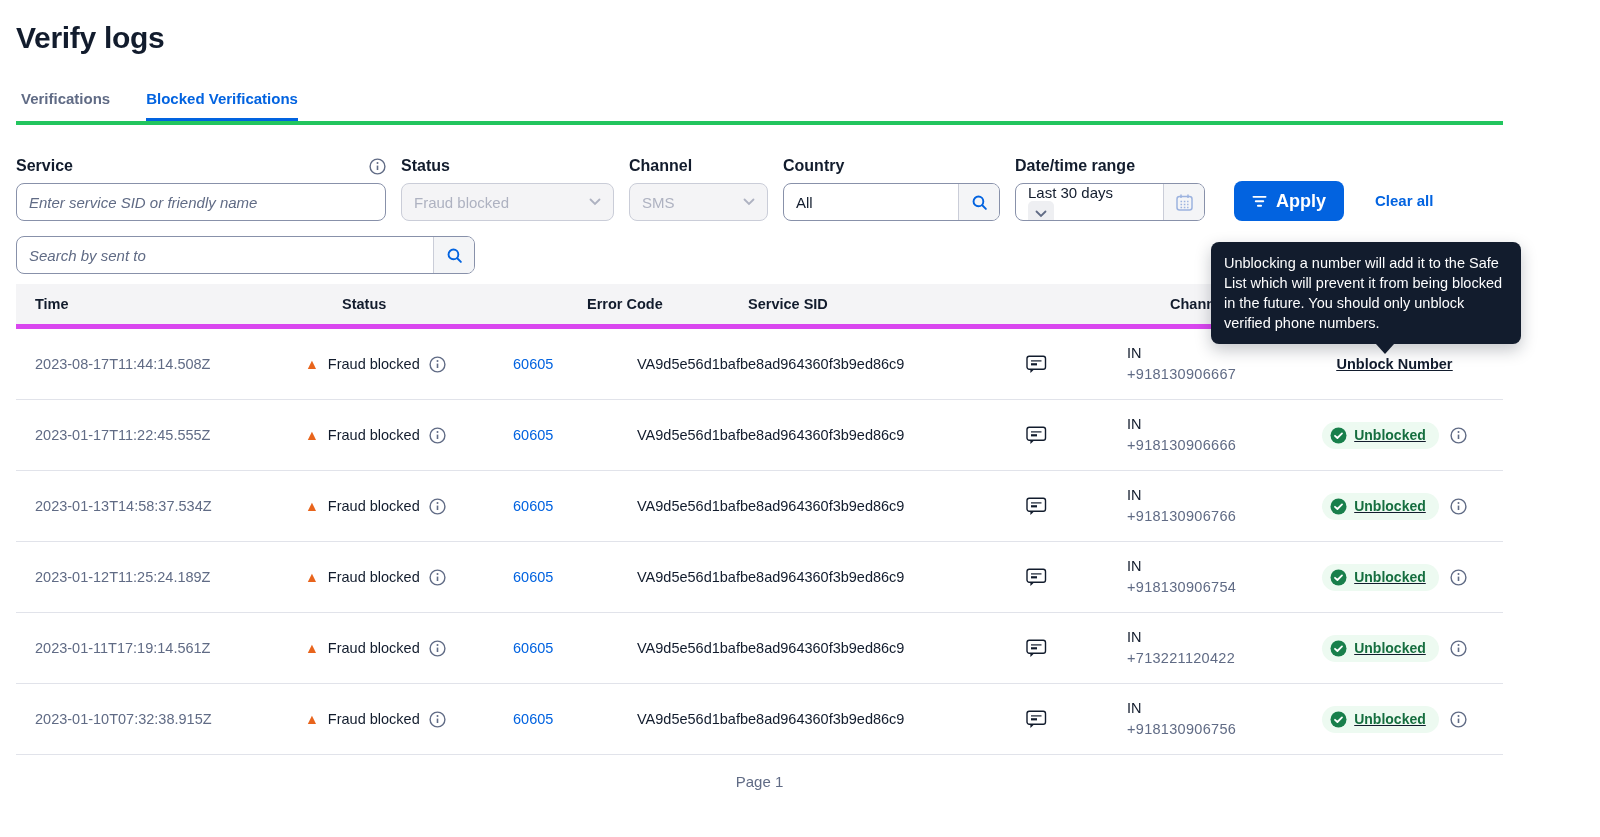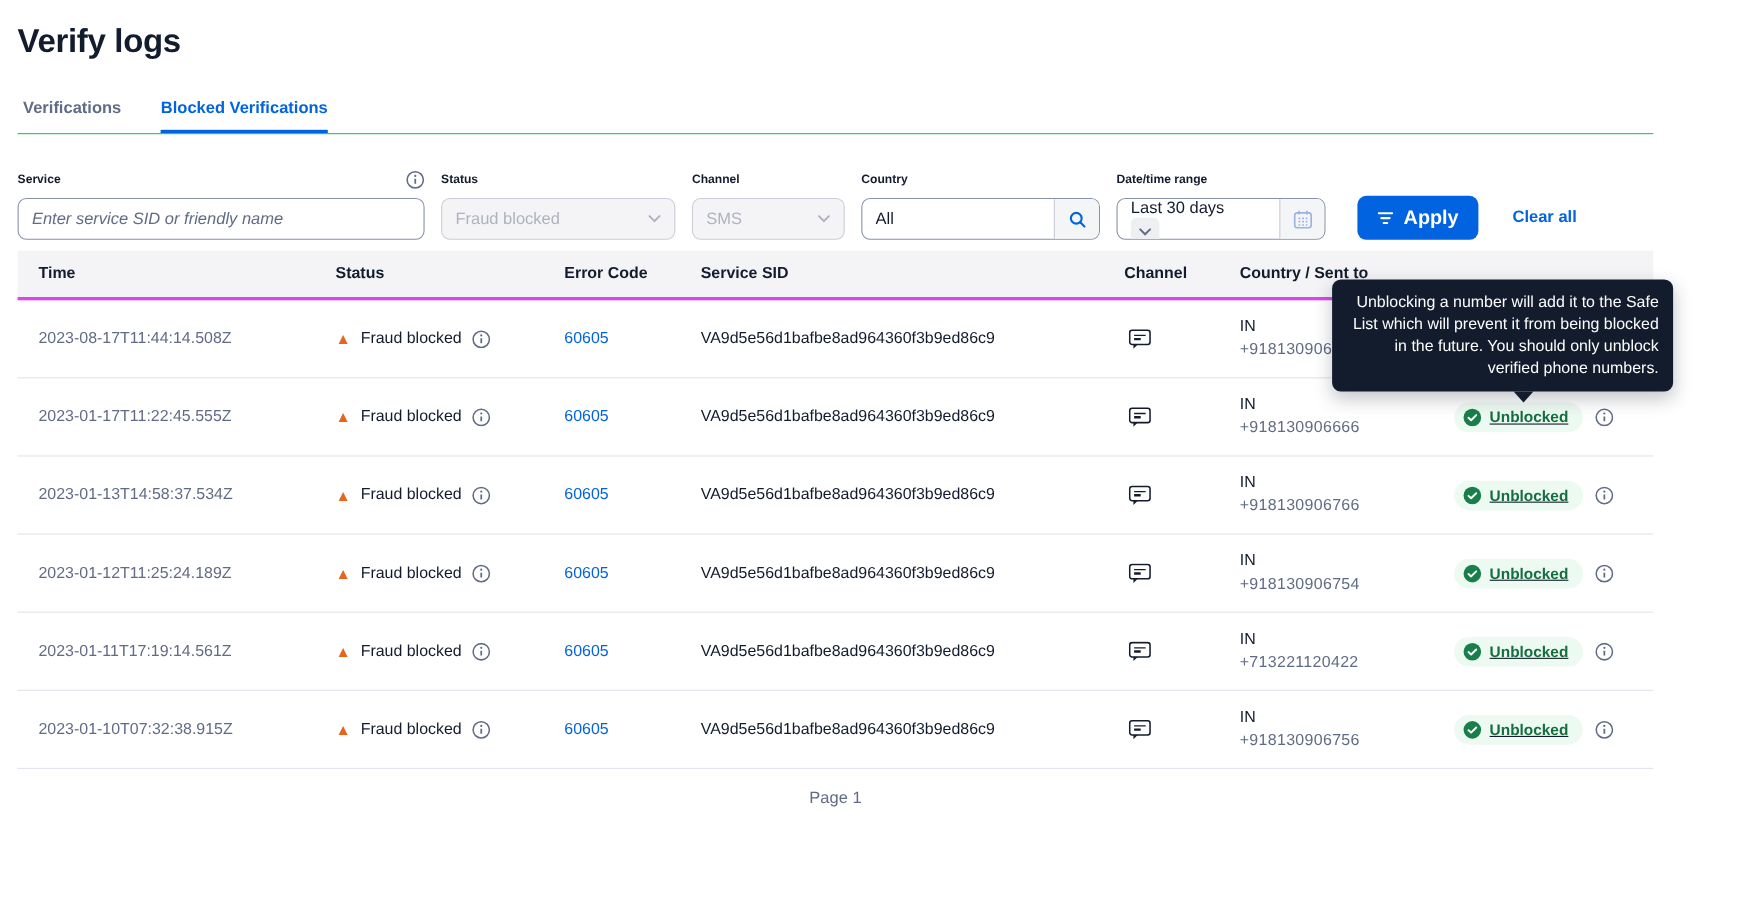--- a/index.html
+++ b/index.html
@@ -8,67 +8,67 @@
     position: relative;
     width: 1600px; height: 837px;
     padding: 16px;
     font-family: "Liberation Sans", sans-serif;
     color: #121C2D;
     overflow: hidden;
   }
   h1.title { margin: 4px 0 0; font-size: 30px; line-height: 36px; font-weight: 800; letter-spacing: -0.3px; color:#121C2D; }
 
   
-  .tabs { margin-top: 34px; width: 1487px; display: flex; gap: 36px; border-bottom: 1px solid #22c55e; padding-left: 5px; }
+  .tabs { margin-top: 34px; width: 1487px; display: flex; gap: 36px; border-bottom: 4px solid #22c55e; padding-left: 5px; }
   .tab { padding-bottom: 11px; border-bottom: 3px solid transparent; font-size: 15px; font-weight: 600; color: #606B85; cursor: pointer; }
   .tab.active { color: #0263E0; border-bottom-color: #0263E0; }
 
   
   .filters { margin-top: 32px; display: flex; align-items: flex-start; }
   .fgroup { display: flex; flex-direction: column; margin-right: 15px; }
   .flabel-row { display: flex; align-items: center; justify-content: space-between; height: 18px; margin-bottom: 8px; }
-  .flabel { font-size: 11px; font-weight: 700; color: #121C2D; }
+  .flabel { font-size: 16px; font-weight: 700; color: #121C2D; }
   .control { height: 38px; border: 1px solid #8891AA; border-radius: 8px; background: #fff; display: flex; align-items: center; font-size: 15px; overflow: hidden; }
   .control input { border: none; outline: none; flex: 1; height: 100%; padding: 0 12px; font-size: 15px; font-family: inherit; color:#121C2D; background: transparent; min-width: 0; }
   .control input::placeholder { font-style: italic; color: #606B85; }
   .select { justify-content: space-between; padding: 0 12px; cursor: pointer; }
   .select.disabled { background: #F4F4F6; border-color: #CACDD8; color: #AEB2C1; cursor: default; }
   .chev-box { display:flex; align-items:center; justify-content:center; width: 26px; height: 26px; border-radius: 5px; }
   .chev-box.boxed { background:#EEEFF2; }
   .seg-btn { width: 41px; height: 100%; display: flex; align-items: center; justify-content: center; border-left: 1px solid #CACDD8; background: #F4F5F7; cursor: pointer; }
   .apply-btn { margin-left: 14px; height: 40px; padding: 0 18px; background: #0263E0; color: #fff; border: none; border-radius: 8px; font-size: 18px; font-weight: 700; display: flex; align-items: center; gap: 9px; cursor: pointer; font-family: inherit; }
   .clear-all { margin-left: 31px; align-self: center; height: 40px; line-height: 40px; color: #0263E0; font-size: 15px; font-weight: 700; cursor: pointer; }
   .filters-right { display:flex; align-items: flex-end; padding-top: 24px; }
 
   .search-row { margin-top: 15px; }
   .search-row .control { width: 459px; }
 
   
   .table { margin-top: 10px; width: 1487px; font-size: 14.5px; }
   .tr { display: grid; grid-template-columns: 270px 208px 124px 385px 105px 178px 217px; align-items: center; }
-  .thead { background: #F4F4F6; height: 45px; font-weight: 700; border-bottom: 3px solid #d946ef; }
+  .thead { background: #F4F4F6; height: 45px; font-weight: 700; border-bottom: 5px solid #d946ef; gap: 37px; }
   .row { height: 71px; border-bottom: 1px solid #E1E3EA; }
   .td { padding-left: 19px; }
   .td.center { padding-left: 0; display: flex; justify-content: center; align-items: center; text-decoration: underline; }
   .time-cell { color: #606B85; }
   .status-cell { display: flex; align-items: center; gap: 9px; }
   .warn-tri { color: #E8641C; font-size: 14px; line-height: 1; }
   .err-link { color: #0263E0; text-decoration: none; cursor: pointer; }
   .sid-cell { color: #121C2D; }
   .country-cell .cc { color: #121C2D; line-height: 21px; }
   .country-cell .phone { color: #606B85; line-height: 21px; letter-spacing: 0.3px; }
   .icircle { color: #606B85; display: inline-flex; cursor: pointer; }
   .unblock-link { color: #121C2D; font-weight: 700; text-decoration: underline; cursor: pointer; }
   .badge-wrap { display: flex; align-items: center; gap: 11px; }
   .badge { display: inline-flex; align-items: center; gap: 7px; background: #EDFAF1; border-radius: 15px; padding: 5px 13px 5px 8px; color: #156E3F; font-weight: 700; font-size: 14px; }
 
   .pagination { width: 1487px; padding-top: 18px; text-align: center; color: #606B85; font-size: 15px; }
 
   
-  .tooltip { position: absolute; left: 1211px; top: 254px; width: 310px; background: #121C2D; color: #FDFDFE; border-radius: 8px; padding: 11px 13px; font-size: 14.5px; line-height: 20px; box-shadow: 0 6px 16px rgba(18,28,45,0.25); z-index: 5; text-align: right; }
+  .tooltip { position: absolute; left: 1211px; top: 242px; width: 310px; background: #121C2D; color: #FDFDFE; border-radius: 8px; padding: 11px 13px; font-size: 14.5px; line-height: 20px; box-shadow: 0 6px 16px rgba(18,28,45,0.25); z-index: 5; }
   .tooltip .arrow { position: absolute; top: 100%; left: 165px; width: 0; height: 0; border: 9px solid transparent; border-top: 10px solid #121C2D; border-bottom: none; }
   svg { display: block; }
 </style>
 </head>
 <body>
 
 <div class="page">
 
   <h1 class="title">Verify logs</h1>
 
@@ -176,20 +176,33 @@
               <line x1="4" y1="6.8" x2="12" y2="6.8"></line>
               <line x1="6.3" y1="11.6" x2="9.7" y2="11.6"></line>
             </svg>
         </span>
         <span>Apply</span>
       </button>
       <span class="clear-all">Clear all</span>
     </div>
   </div>
 
+  <div class="search-row">
+    <div class="control">
+      <input type="text" placeholder="Search by sent to" style="">
+      <span class="seg-btn">
+        <span>
+          <svg width="17" height="17" viewBox="0 0 16 16" fill="none" stroke="#0263E0" stroke-width="1.8">
+              <circle cx="7" cy="7" r="4.6"></circle>
+              <line x1="10.6" y1="10.6" x2="14" y2="14" stroke-linecap="round"></line>
+            </svg>
+        </span>
+      </span>
+    </div>
+  </div>
 
   <div class="table">
     <div class="tr thead">
       <div class="td">Time</div>
       <div class="td">Status</div>
       <div class="td">Error Code</div>
       <div class="td">Service SID</div>
       <div class="td">Channel</div>
       <div class="td" style="white-space:nowrap">Country / Sent to</div>
       <div class="td"></div>

